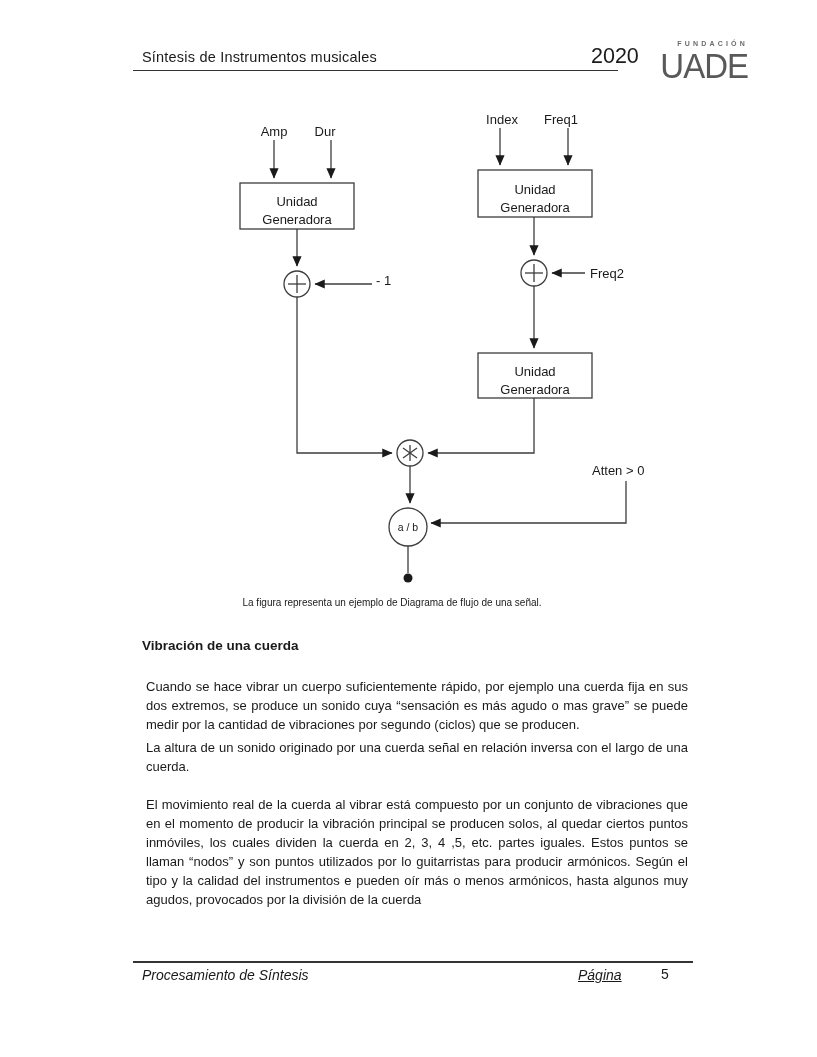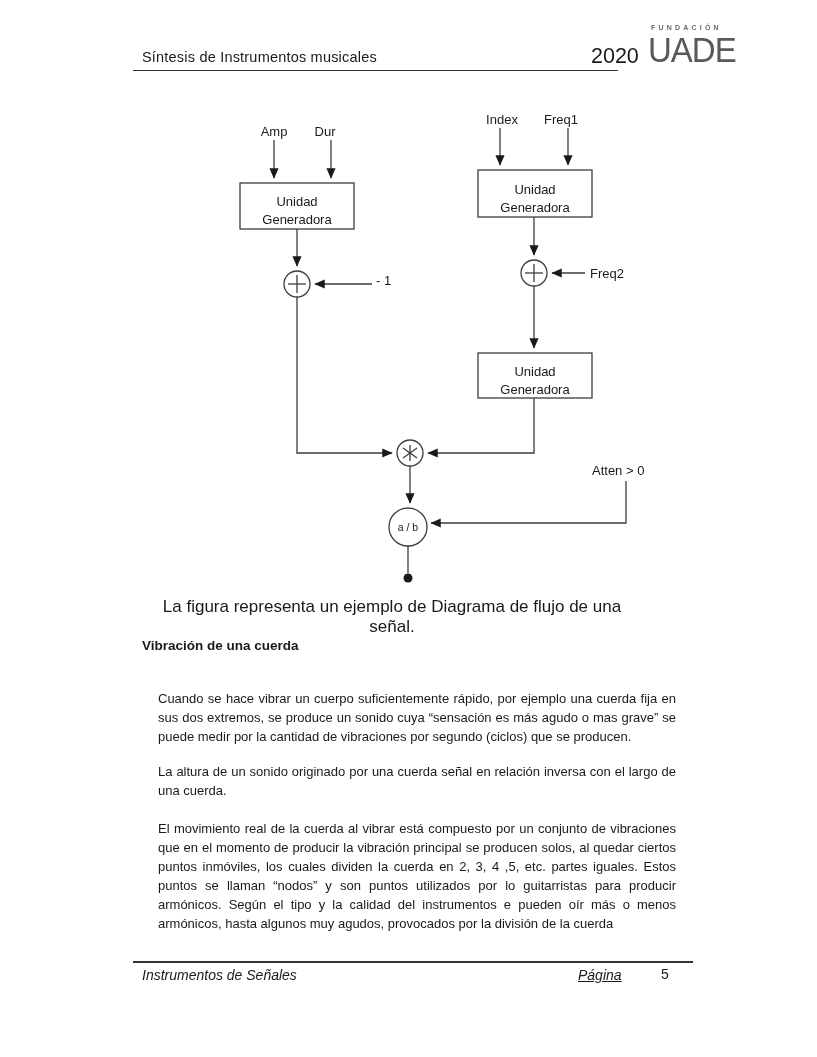--- a/index.html
+++ b/index.html
@@ -20,53 +20,53 @@
   }
   .header-rule {
     position: absolute; left: 133px; top: 70px;
     width: 485px; height: 1px; background: #333;
   }
   .year {
     position: absolute; left: 591px; top: 44px;
     font-size: 21.5px;
   }
   .logo {
-    position: absolute; left: 648px; top: 24px; width: 100px;
-    text-align: left; color: #595959;
+    position: absolute; left: 648px; top: 40px; width: 100px;
+    text-align: right; color: #595959;
   }
   .logo-top {
     font-size: 7px; font-weight: bold; letter-spacing: 3.2px;
     color: #6b6b6b; padding-left: 3px;
   }
   .logo-main {
     font-size: 33px; font-weight: 500; letter-spacing: -1px;
     line-height: 1; margin-top: 1px;
     transform: scaleY(1.08); transform-origin: top;
   }
   
   .diagram-svg { position: absolute; left: 0; top: 100px; }
   .diagram-svg text {
     font-family: "Liberation Sans", sans-serif;
     font-size: 13px; fill: #1a1a1a;
   }
   .diagram-svg .small-label { font-size: 10.5px; }
   .caption {
     position: absolute; left: 142px; top: 597px; width: 500px;
-    font-size: 17px; text-align: center;
+    font-size: 10px; text-align: center;
   }
   
   .section-heading {
     position: absolute; left: 142px; top: 638px;
     font-size: 13.5px; font-weight: bold; text-align: right;
   }
   .body-text {
     position: absolute; left: 142px; top: 673px; width: 550px;
     font-size: 13px; line-height: 19px; text-align: justify;
   }
-  .body-text p { margin: 16px; }
+  .body-text p { margin: 4px; }
   .body-text p.spaced { margin-top: 19px; }
   
   .footer-rule {
     position: absolute; left: 133px; top: 961px;
     width: 560px; height: 2px; background: #333;
   }
   .footer-left {
     position: absolute; left: 142px; top: 967px;
     font-size: 14px; font-style: italic;
   }
@@ -169,17 +169,17 @@
 
   <div class="section-heading">Vibración de una cuerda</div>
 
   <div class="body-text">
     <p>Cuando se hace vibrar un cuerpo suficientemente rápido, por ejemplo una cuerda fija en sus dos extremos, se produce un sonido cuya “sensación es más agudo o mas grave” se puede medir por la cantidad de vibraciones por segundo (ciclos) que se producen.</p>
     <p>La altura de un sonido originado por una cuerda señal en relación inversa con el largo de una cuerda.</p>
     <p class="spaced">El movimiento real de la cuerda al vibrar está compuesto por un conjunto de vibraciones que en el momento de producir la vibración principal se producen solos, al quedar ciertos puntos inmóviles, los cuales dividen la cuerda en 2, 3, 4 ,5, etc. partes iguales. Estos puntos se llaman “nodos” y son puntos utilizados por lo guitarristas para producir armónicos. Según el tipo y la calidad del instrumentos e pueden oír más o menos armónicos, hasta algunos muy agudos, provocados por la división de la cuerda</p>
   </div>
 
   <div class="footer-rule"></div>
-  <div class="footer-left">Instrumentos de Señales</div>
+  <div class="footer-left">Procesamiento de Síntesis</div>
   <div class="footer-page-label">Página</div>
   <div class="footer-page-number">5</div>
 
 </div>
 
 </body></html>

